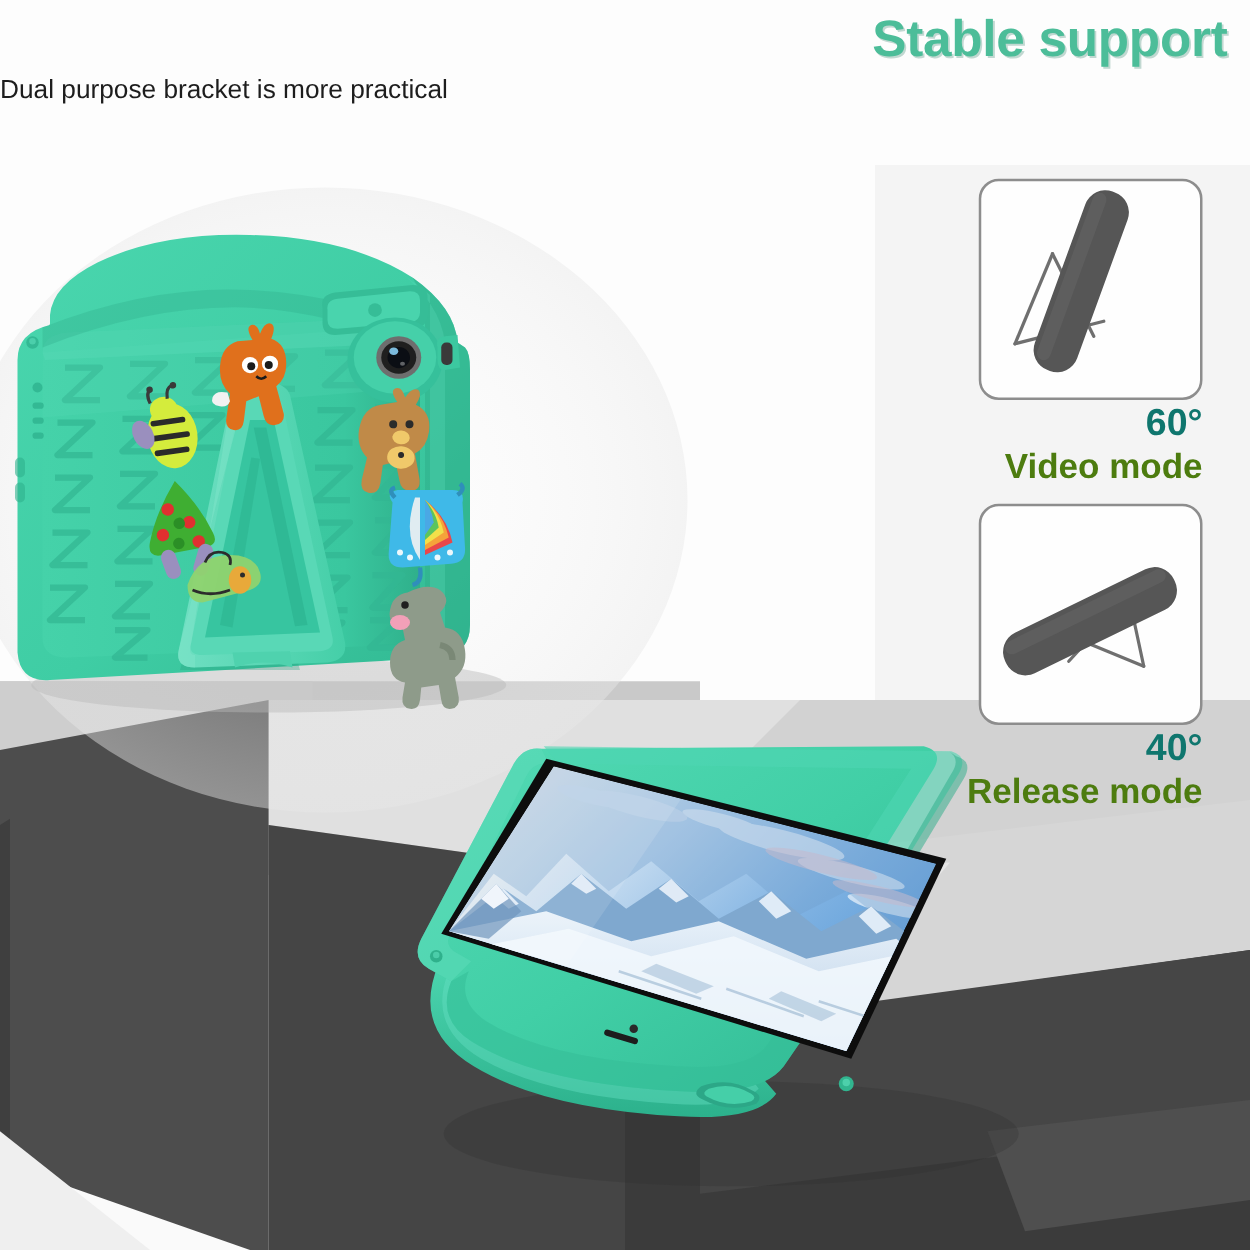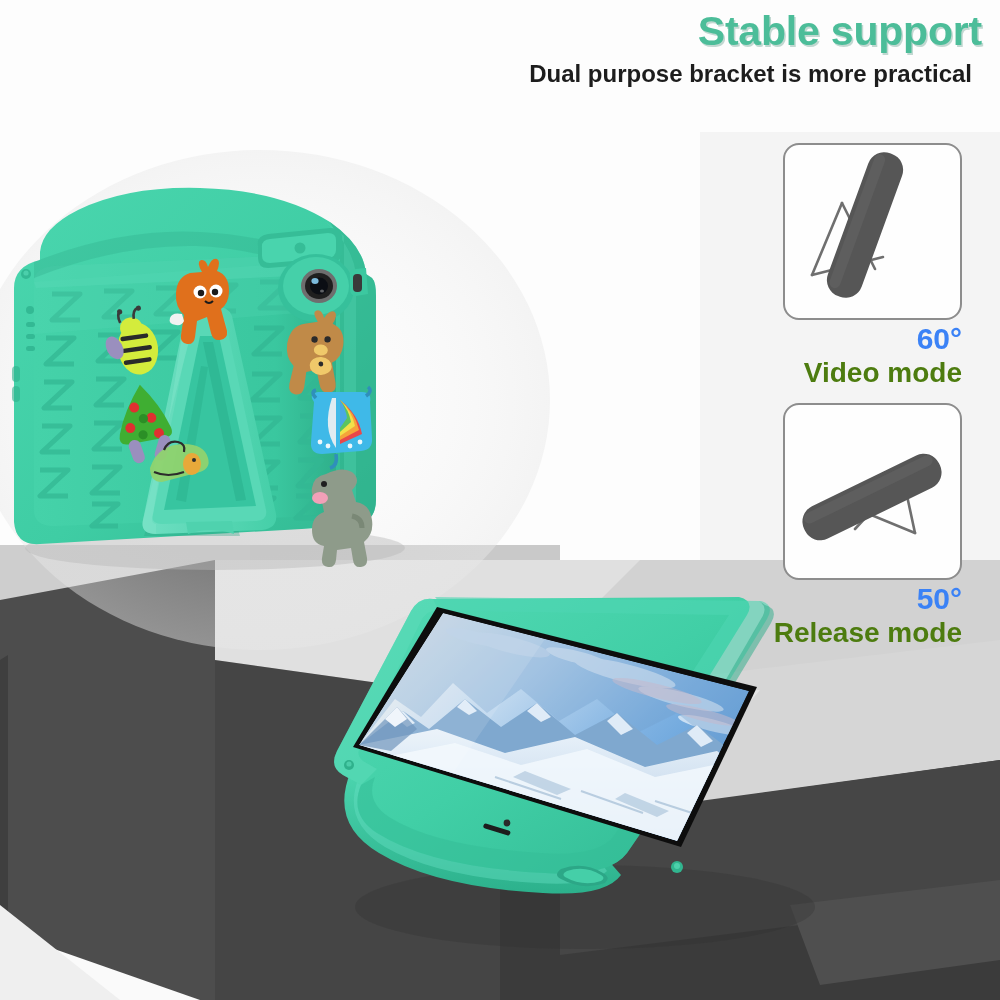--- a/index.html
+++ b/index.html
@@ -18,38 +18,38 @@
   
   .headline{
     position:absolute;top:8px;left:0;width:982px;
     text-align:right;
     font-size:41px;font-weight:bold;letter-spacing:-.2px;
     color:#4cbd99;
     text-shadow:1.5px 1.5px 0 rgba(120,170,155,.45);
   }
   .sub1{
     position:absolute;top:60px;left:0;width:972px;
-    text-align:right;font-size:24px;font-weight:bold;color:#1d1d1d;
+    font-size:21px;font-weight:normal;color:#1d1d1d;
   }
   .sub2{
     position:absolute;top:93px;left:0;width:976px;
     text-align:right;font-size:27.5px;font-weight:bold;color:#1d1d1d;
   }
 
   
   .mode-card{position:absolute;}
   .mode-box{
     position:absolute;
     width:179px;height:177px;
     border:2.5px solid #8d8d8d;border-radius:16px;
     background:#fefefe;box-sizing:border-box;
   }
   .mode-angle{
     position:absolute;width:179px;text-align:right;
-    font-size:30px;font-weight:bold;color:#3b82f6;
+    font-size:30px;font-weight:bold;color:#0f766e;
   }
   .mode-label{
     position:absolute;width:262px;text-align:right;
     font-size:28px;font-weight:bold;color:#4d7c0f;
   }
   #card-video .mode-box{left:783px;top:143px;}
   #card-video .mode-angle{left:783px;top:322px;}
   #card-video .mode-label{left:700px;top:357px;}
   #card-paint .mode-box{left:783px;top:403px;}
   #card-paint .mode-angle{left:783px;top:582px;}
@@ -134,21 +134,21 @@
           <line x1="130" y1="128" x2="62" y2="100"></line>
           <line x1="118" y1="72" x2="70" y2="124"></line>
         </g>
 
         <g transform="rotate(-26 87 92)">
           <rect x="12" y="74" width="150" height="36" rx="17" ry="17" fill="#565656"></rect>
           <rect x="16" y="78" width="142" height="11" rx="6" ry="6" fill="#5e5e5e"></rect>
         </g>
       </svg>
     </div>
-    <div class="mode-angle">50°</div>
+    <div class="mode-angle">40°</div>
     <div class="mode-label">Release mode</div>
   </div>
 
   <div class="art" id="art-back">
     <svg viewBox="0 0 520 430" width="520" height="430">
       <defs>
         <linearGradient id="caseG" x1="0" y1="0" x2="1" y2="1">
           <stop offset="0%" stop-color="#4ad6ae"></stop>
           <stop offset="55%" stop-color="#3fcda4"></stop>
           <stop offset="100%" stop-color="#31b892"></stop>

